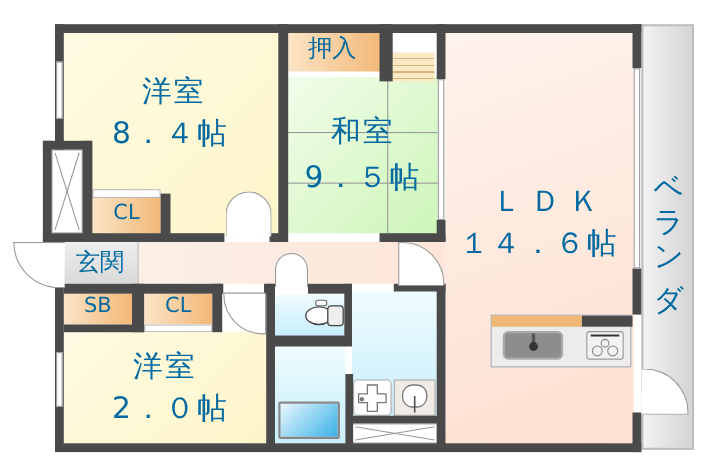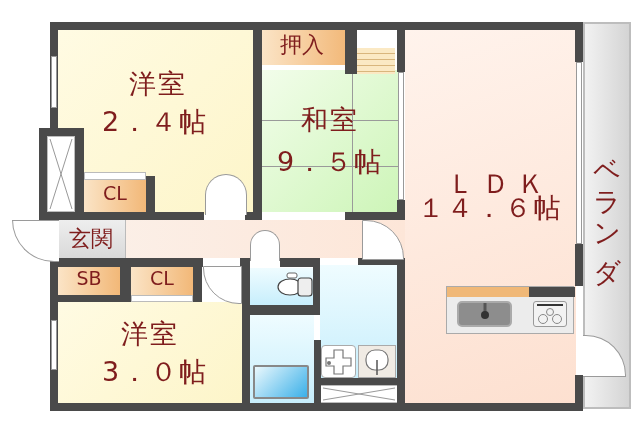--- a/index.html
+++ b/index.html
@@ -6,21 +6,21 @@
   body{width:639px;height:430px;background:#ffffff;position:relative;overflow:hidden;font-family:"DejaVu Sans",sans-serif;}
   .abs{position:absolute;box-sizing:border-box;}
   .wall{position:absolute;background:#4a4a4a;}
   .room-yellow{background:linear-gradient(135deg,#fffbe3 0%,#fdf5c9 100%);}
   .room-green{background:linear-gradient(135deg,#f2fdea 0%,#cdf5b8 100%);}
   .room-ldk{background:linear-gradient(160deg,#fff3ec 0%,#fde0d0 100%);}
   .room-hall{background:linear-gradient(90deg,#fbf1ea 0%,#fde6d8 100%);}
   .room-water{background:linear-gradient(180deg,#effcff 0%,#c7eefc 100%);}
   .storage{background:linear-gradient(90deg,#fbe4c6 0%,#f2b878 100%);}
   .balcony{background:linear-gradient(90deg,#f2f2f2 0%,#d4d4d4 100%);border:2px solid #bdbdbd;}
-  .label{position:absolute;color:#7f1d1d;text-align:center;line-height:1.15;white-space:nowrap;}
+  .label{position:absolute;color:#0369a1;text-align:center;line-height:1.15;white-space:nowrap;}
   .big{font-size:27px;letter-spacing:2px;}
   .sm{font-size:22px;}
   .door{position:absolute;border:1.5px solid #9a9a9a;background:#ffffff;}
 </style>
 </head>
 <body>
 
 <div class="abs room-yellow" style="left:58px;top:30px;width:195px;height:184px;"></div>
 <div class="abs storage" style="left:262px;top:30px;width:86px;height:35px;"></div>
 <div class="abs room-green" style="left:262px;top:70px;width:136px;height:142px;"></div>
@@ -141,25 +141,25 @@
 <div class="abs" style="left:398px;top:72px;width:6px;height:128px;background:#fff;border:1px solid #999;"></div>
 
 <div class="door" style="left:12px;top:220px;width:46px;height:40px;border-radius:0 0 0 46px;border-right:none;"></div>
 <div class="door" style="left:205px;top:174px;width:40px;height:40px;border-radius:40px 40px 0 0;border-bottom:none;"></div>
 <div class="door" style="left:203px;top:266px;width:37px;height:36px;border-radius:0 0 0 36px;"></div>
 <div class="door" style="left:250px;top:230px;width:28px;height:30px;border-radius:28px 28px 0 0;border-bottom:none;"></div>
 <div class="door" style="left:362px;top:220px;width:40px;height:38px;border-radius:0 38px 0 0;"></div>
 <div class="door" style="left:583px;top:335px;width:42px;height:40px;border-radius:0 40px 0 0;border-left:none;"></div>
 
 <div class="label big" style="left:118px;top:68px;width:80px;">洋室</div>
-<div class="label big" style="left:80px;top:106px;width:150px;">2．４帖</div>
+<div class="label big" style="left:80px;top:106px;width:150px;">8．４帖</div>
 <div class="label sm" style="left:262px;top:32px;width:80px;">押入</div>
 <div class="label big" style="left:285px;top:104px;width:90px;">和室</div>
 <div class="label big" style="left:262px;top:146px;width:136px;">9．５帖</div>
 <div class="label big" style="left:425px;top:168px;width:150px;letter-spacing:8px;">ＬＤＫ</div>
-<div class="label big" style="left:405px;top:192px;width:170px;">１４．６帖</div>
+<div class="label big" style="left:405px;top:206px;width:170px;">１４．６帖</div>
 <div class="label big" style="left:590px;top:140px;width:34px;writing-mode:vertical-rl;line-height:34px;letter-spacing:2px;">ベランダ</div>
 <div class="label sm" style="left:58px;top:226px;width:66px;">玄関</div>
 <div class="label sm" style="left:58px;top:268px;width:62px;font-size:19px;">SB</div>
 <div class="label sm" style="left:131px;top:268px;width:62px;font-size:19px;">CL</div>
 <div class="label sm" style="left:84px;top:183px;width:62px;font-size:19px;">CL</div>
 <div class="label big" style="left:105px;top:318px;width:90px;">洋室</div>
-<div class="label big" style="left:75px;top:356px;width:160px;">3．０帖</div>
+<div class="label big" style="left:75px;top:356px;width:160px;">2．０帖</div>
 
 </body></html>

